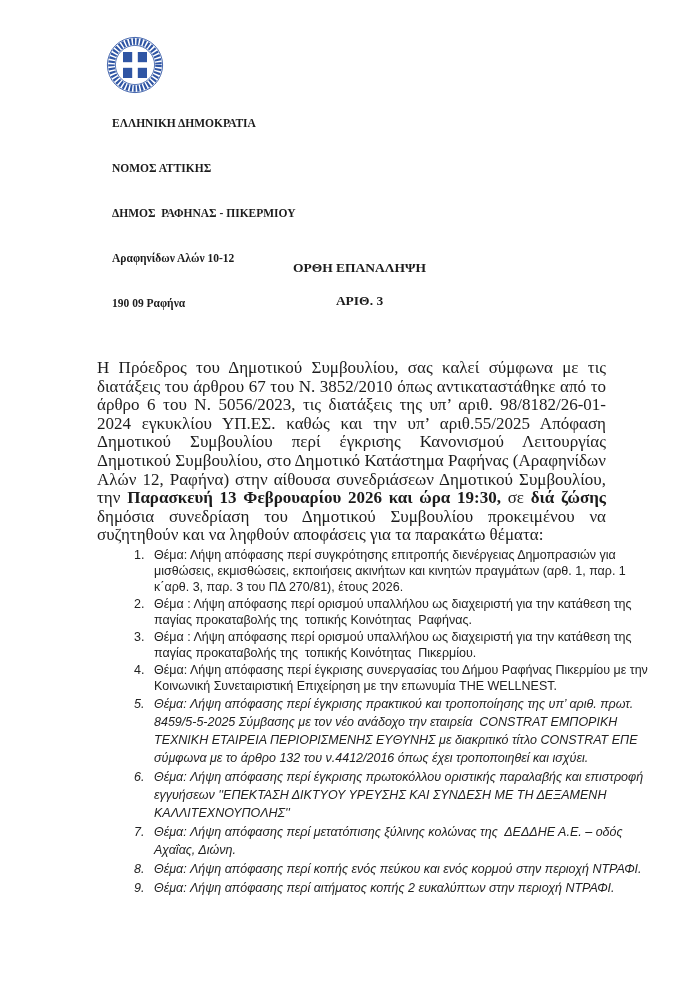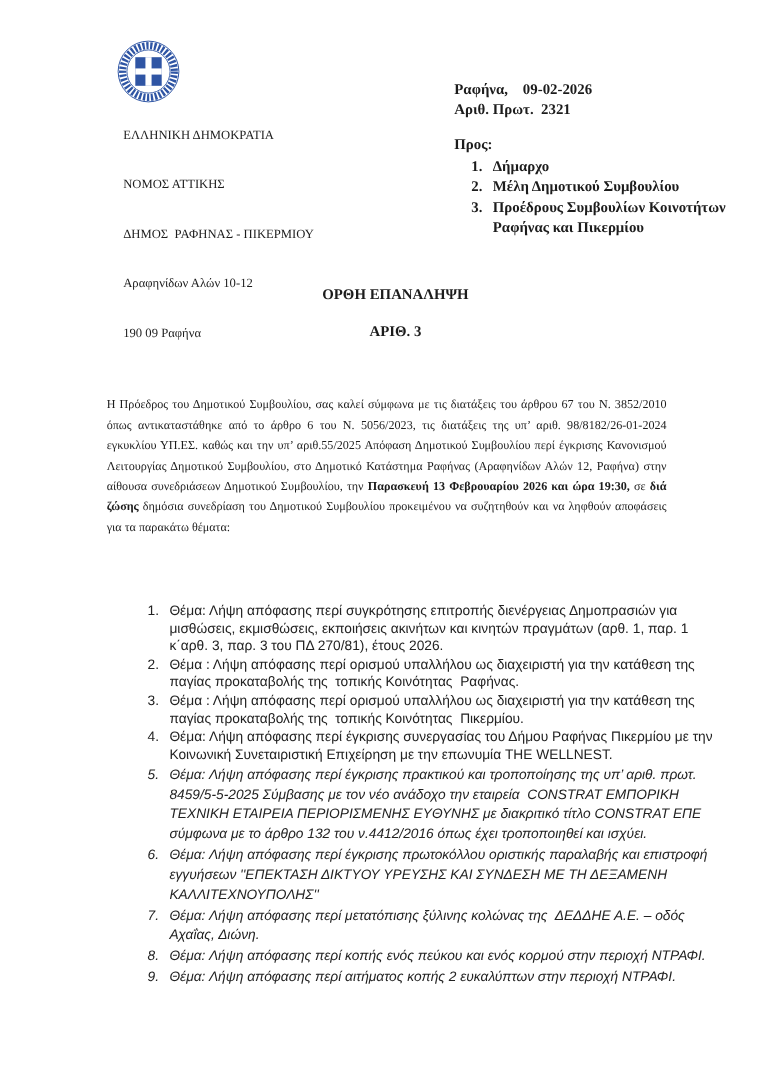--- a/index.html
+++ b/index.html
@@ -11,21 +11,21 @@
     color:#1c1c1c;
     font-family:"Liberation Serif", serif;
     overflow:hidden;
   }
   
   .emblem{position:absolute;left:106px;top:36px;width:58px;height:58px;}
   .emblem svg{display:block;width:100%;height:100%;}
   
   .agency{
     position:absolute;left:112px;top:86px;
-    font-weight:normal;font-size:11.5px;line-height:15px;
+    font-weight:bold;font-size:11.5px;line-height:15px;
     white-space:pre-wrap;
   }
   
   .right-block{
     position:absolute;left:413px;top:72px;width:272px;
     font-weight:bold;font-size:13.5px;line-height:18px;
   }
   .rb-line{white-space:pre-wrap;margin-bottom:1px;}
   .to-label{margin-top:13px;}
   ol.recipients{margin:2px 0 0 0;padding:0 0 0 29px;}
@@ -33,21 +33,21 @@
   
   .titles{
     position:absolute;left:105px;top:260px;width:509px;
     text-align:center;font-weight:bold;font-size:13.5px;line-height:16px;
   }
   .titles .t2{margin-top:19px;}
   .titles .t3{margin-top:17px;}
   
   .intro{
     position:absolute;left:97px;top:359px;width:509px;
-    margin:0;font-size:11px;line-height:18.6px;
+    margin:0;font-size:17px;line-height:18.6px;
     text-align:justify;
   }
   
   ol.agenda{
     position:absolute;left:97px;top:547px;width:507px;
     margin:0;padding:0 0 0 51px;
     font-family:"Liberation Sans", sans-serif;
     font-size:12.5px;color:#222222;
   }
   ol.agenda li{
@@ -73,30 +73,20 @@
   </div>
 
   <div class="agency">
     <div>ΕΛΛΗΝΙΚΗ ΔΗΜΟΚΡΑΤΙΑ</div>
     <div>ΝΟΜΟΣ ΑΤΤΙΚΗΣ</div>
     <div>ΔΗΜΟΣ  ΡΑΦΗΝΑΣ - ΠΙΚΕΡΜΙΟΥ</div>
     <div>Αραφηνίδων Αλών 10-12</div>
     <div>190 09 Ραφήνα</div>
   </div>
 
-  <div class="right-block">
-    <div class="rb-line">Ραφήνα,    09-02-2026</div>
-    <div class="rb-line">Αριθ. Πρωτ.  2321</div>
-    <div class="to-label">Προς:</div>
-    <ol class="recipients">
-      <li>Δήμαρχο</li>
-      <li>Μέλη Δημοτικού Συμβουλίου</li>
-      <li>Προέδρους Συμβουλίων Κοινοτήτων Ραφήνας και Πικερμίου</li>
-    </ol>
-  </div>
 
   <div class="titles">
     <div class="t1">ΟΡΘΗ ΕΠΑΝΑΛΗΨΗ</div>
     <div class="t3">ΑΡΙΘ. 3</div>
   </div>
 
   <p class="intro"><span>Η Πρόεδρος του Δημοτικού Συμβουλίου, σας καλεί σύμφωνα με τις διατάξεις του άρθρου 67 του Ν. 3852/2010 όπως αντικαταστάθηκε από το άρθρο 6 του Ν. 5056/2023, τις διατάξεις της υπ’ αριθ. 98/8182/26-01-2024 εγκυκλίου ΥΠ.ΕΣ. καθώς και την υπ’ αριθ.55/2025 Απόφαση Δημοτικού Συμβουλίου περί έγκρισης Κανονισμού Λειτουργίας Δημοτικού Συμβουλίου, στο Δημοτικό Κατάστημα Ραφήνας (Αραφηνίδων Αλών 12, Ραφήνα) στην αίθουσα συνεδριάσεων Δημοτικού Συμβουλίου, την </span><b>Παρασκευή 13 Φεβρουαρίου 2026 και ώρα 19:30,</b><span> σε </span><b>διά ζώσης</b><span> δημόσια συνεδρίαση του Δημοτικού Συμβουλίου προκειμένου να συζητηθούν και να ληφθούν αποφάσεις για τα παρακάτω θέματα:</span></p>
 
   <ol class="agenda">
     <li>Θέμα: Λήψη απόφασης περί συγκρότησης επιτροπής διενέργειας Δημοπρασιών για μισθώσεις, εκμισθώσεις, εκποιήσεις ακινήτων και κινητών πραγμάτων (αρθ. 1, παρ. 1 κ΄αρθ. 3, παρ. 3 του ΠΔ 270/81), έτους 2026.</li>

